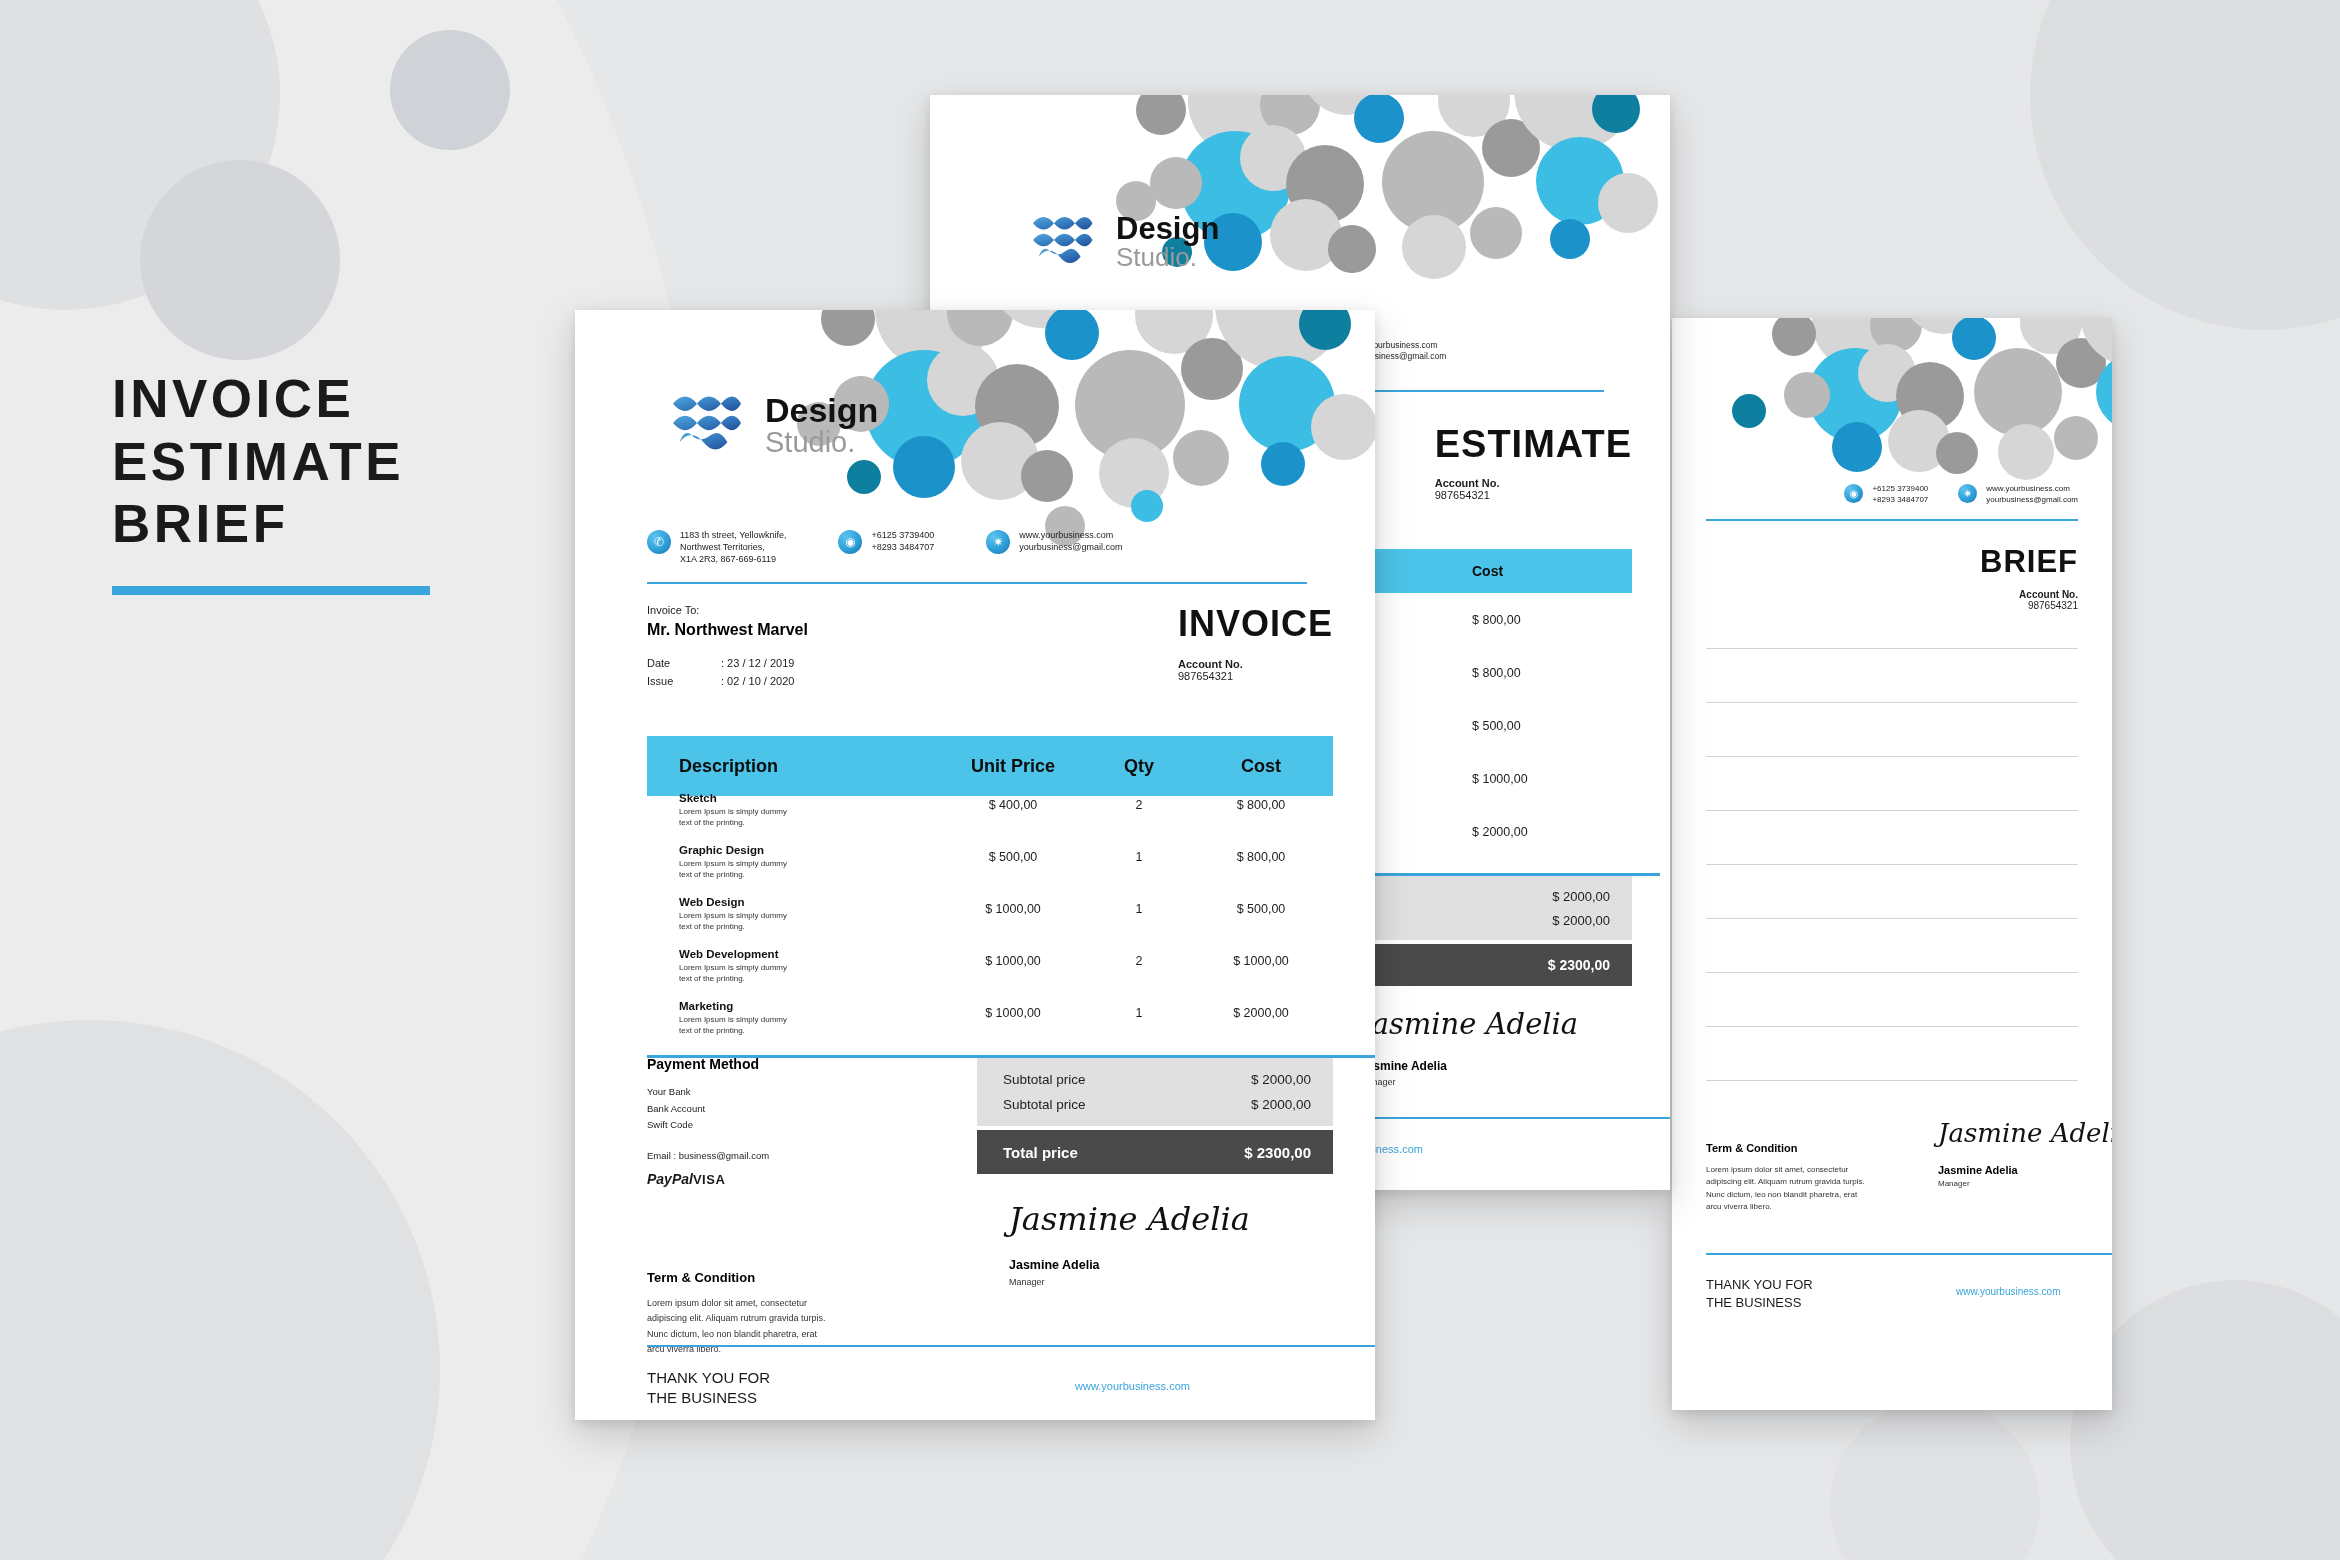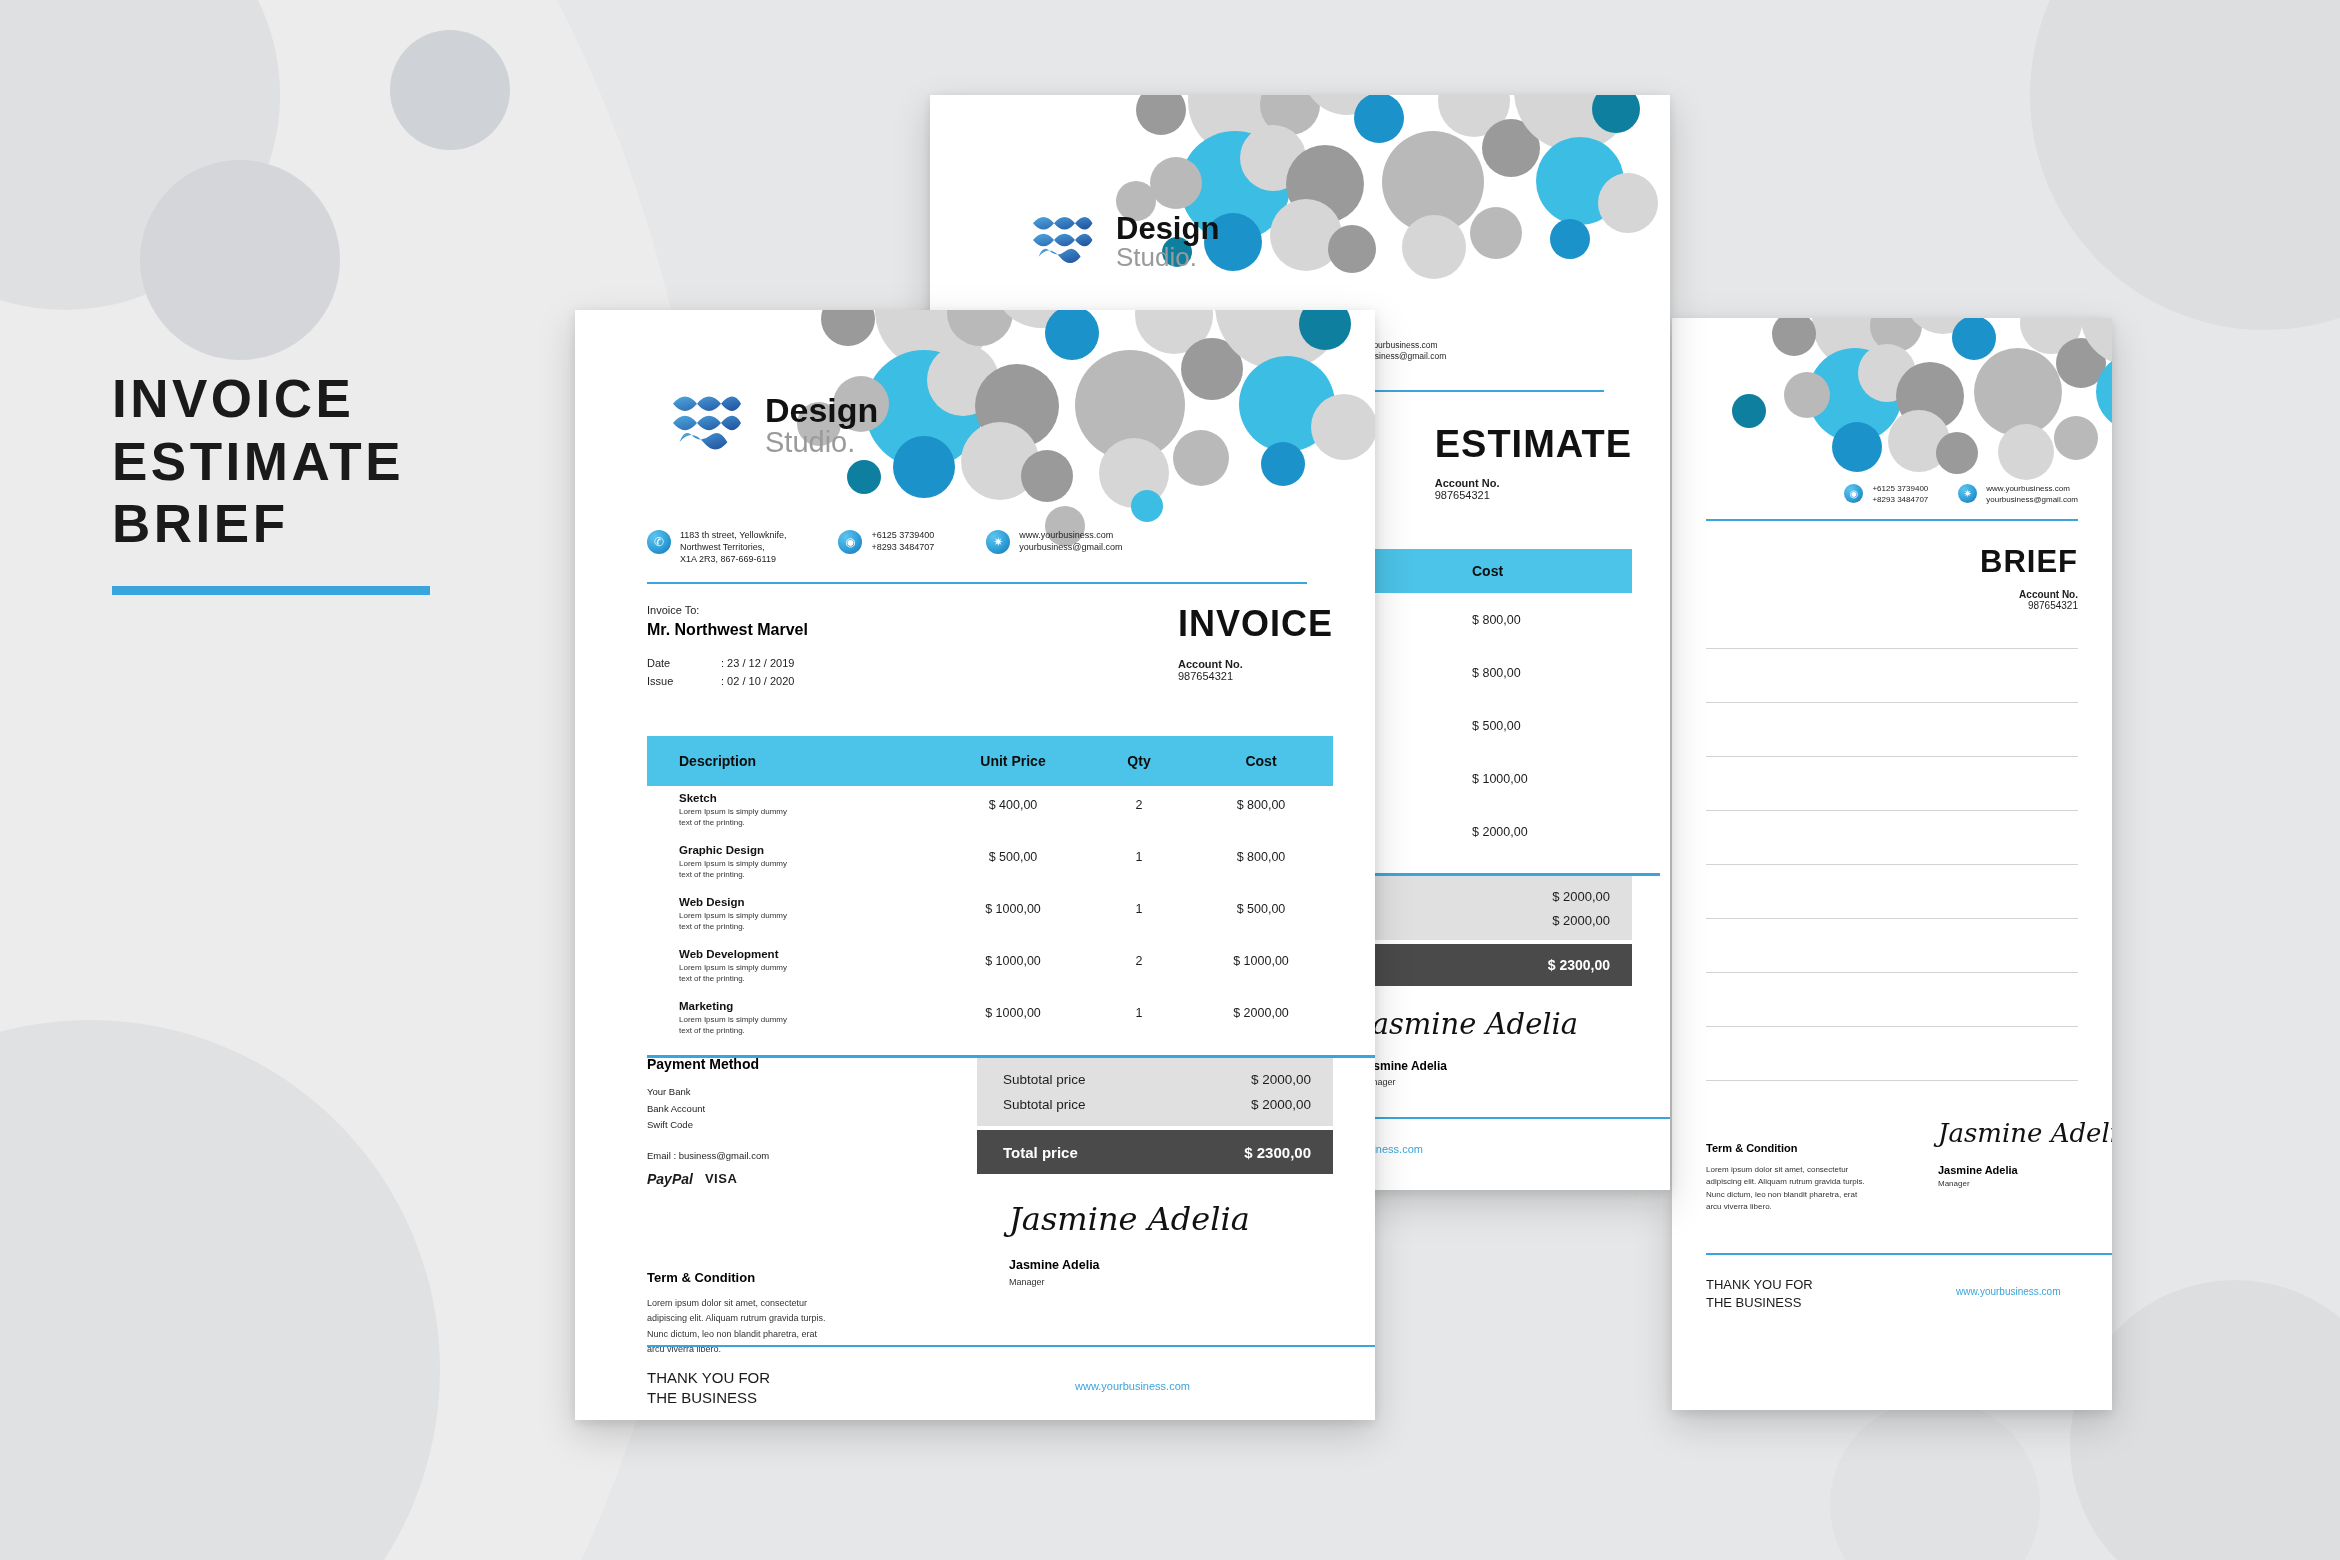--- a/index.html
+++ b/index.html
@@ -95,21 +95,21 @@
   .itemname { font-weight: 700; color: #111; }
   .itemdesc { color: #333; line-height: 1.35; }
 
   .totalsbox { background: #e0e0e0; }
   .totalrow { display: flex; align-items: center; justify-content: space-between; color: #1d1d1d; }
   .grandtotal { background: #4a4a4a; color: #fff; font-weight: 700; display: flex; align-items: center; justify-content: space-between; }
 
   .sig { font-family: "DejaVu Serif", serif; font-style: italic; color: #111; white-space: nowrap; }
   .weblink { color: #3aa5dc; }
 
-  .paybadges { display: flex; align-items: flex-start; gap: 12px; }
+  .paybadges { display: flex; align-items: flex-end; }
   .pp { font-weight: 700; font-style: italic; color: #1a1a1a; }
   .visa { font-weight: 700; color: #1a1a1a; letter-spacing: .5px; }
 
   .briefline { height: 1px; background: #d3d3d3; }
 </style>
 </head>
 <body>
 
 <div id="stage">
 
@@ -469,21 +469,21 @@
       </div>
       <div style="text-align:left; padding-top:2px;">
         <div class="doctitle" style="font-size:36px;">INVOICE</div>
         <div style="margin-top:16px;">
           <div class="lbl-sm bold" style="font-size:11px;">Account No.</div>
           <div class="lbl-sm" style="font-size:11px;">987654321</div>
         </div>
       </div>
     </div>
 
-    <div class="thead" style="position:absolute; left:72px; right:42px; top:426px; height:50px; font-size:14px;">
+    <div class="thead" style="position:absolute; left:72px; right:42px; top:426px; height:60px; font-size:18px;">
       <div style="width:290px; padding-left:32px;">Description</div>
       <div style="width:152px; text-align:center;">Unit Price</div>
       <div style="width:100px; text-align:center;">Qty</div>
       <div style="flex:1 1 auto; text-align:center;">Cost</div>
     </div>
 
     <div id="inv-rows" style="position:absolute; left:72px; right:42px; top:482px;">
         <div class="trow" style="height: 52px; font-size: 12.5px; color: rgb(29, 29, 29);">
           <div style="width:290px; padding-left:32px;">
             <div class="itemname" style="font-size:11.5px;">Sketch</div>

